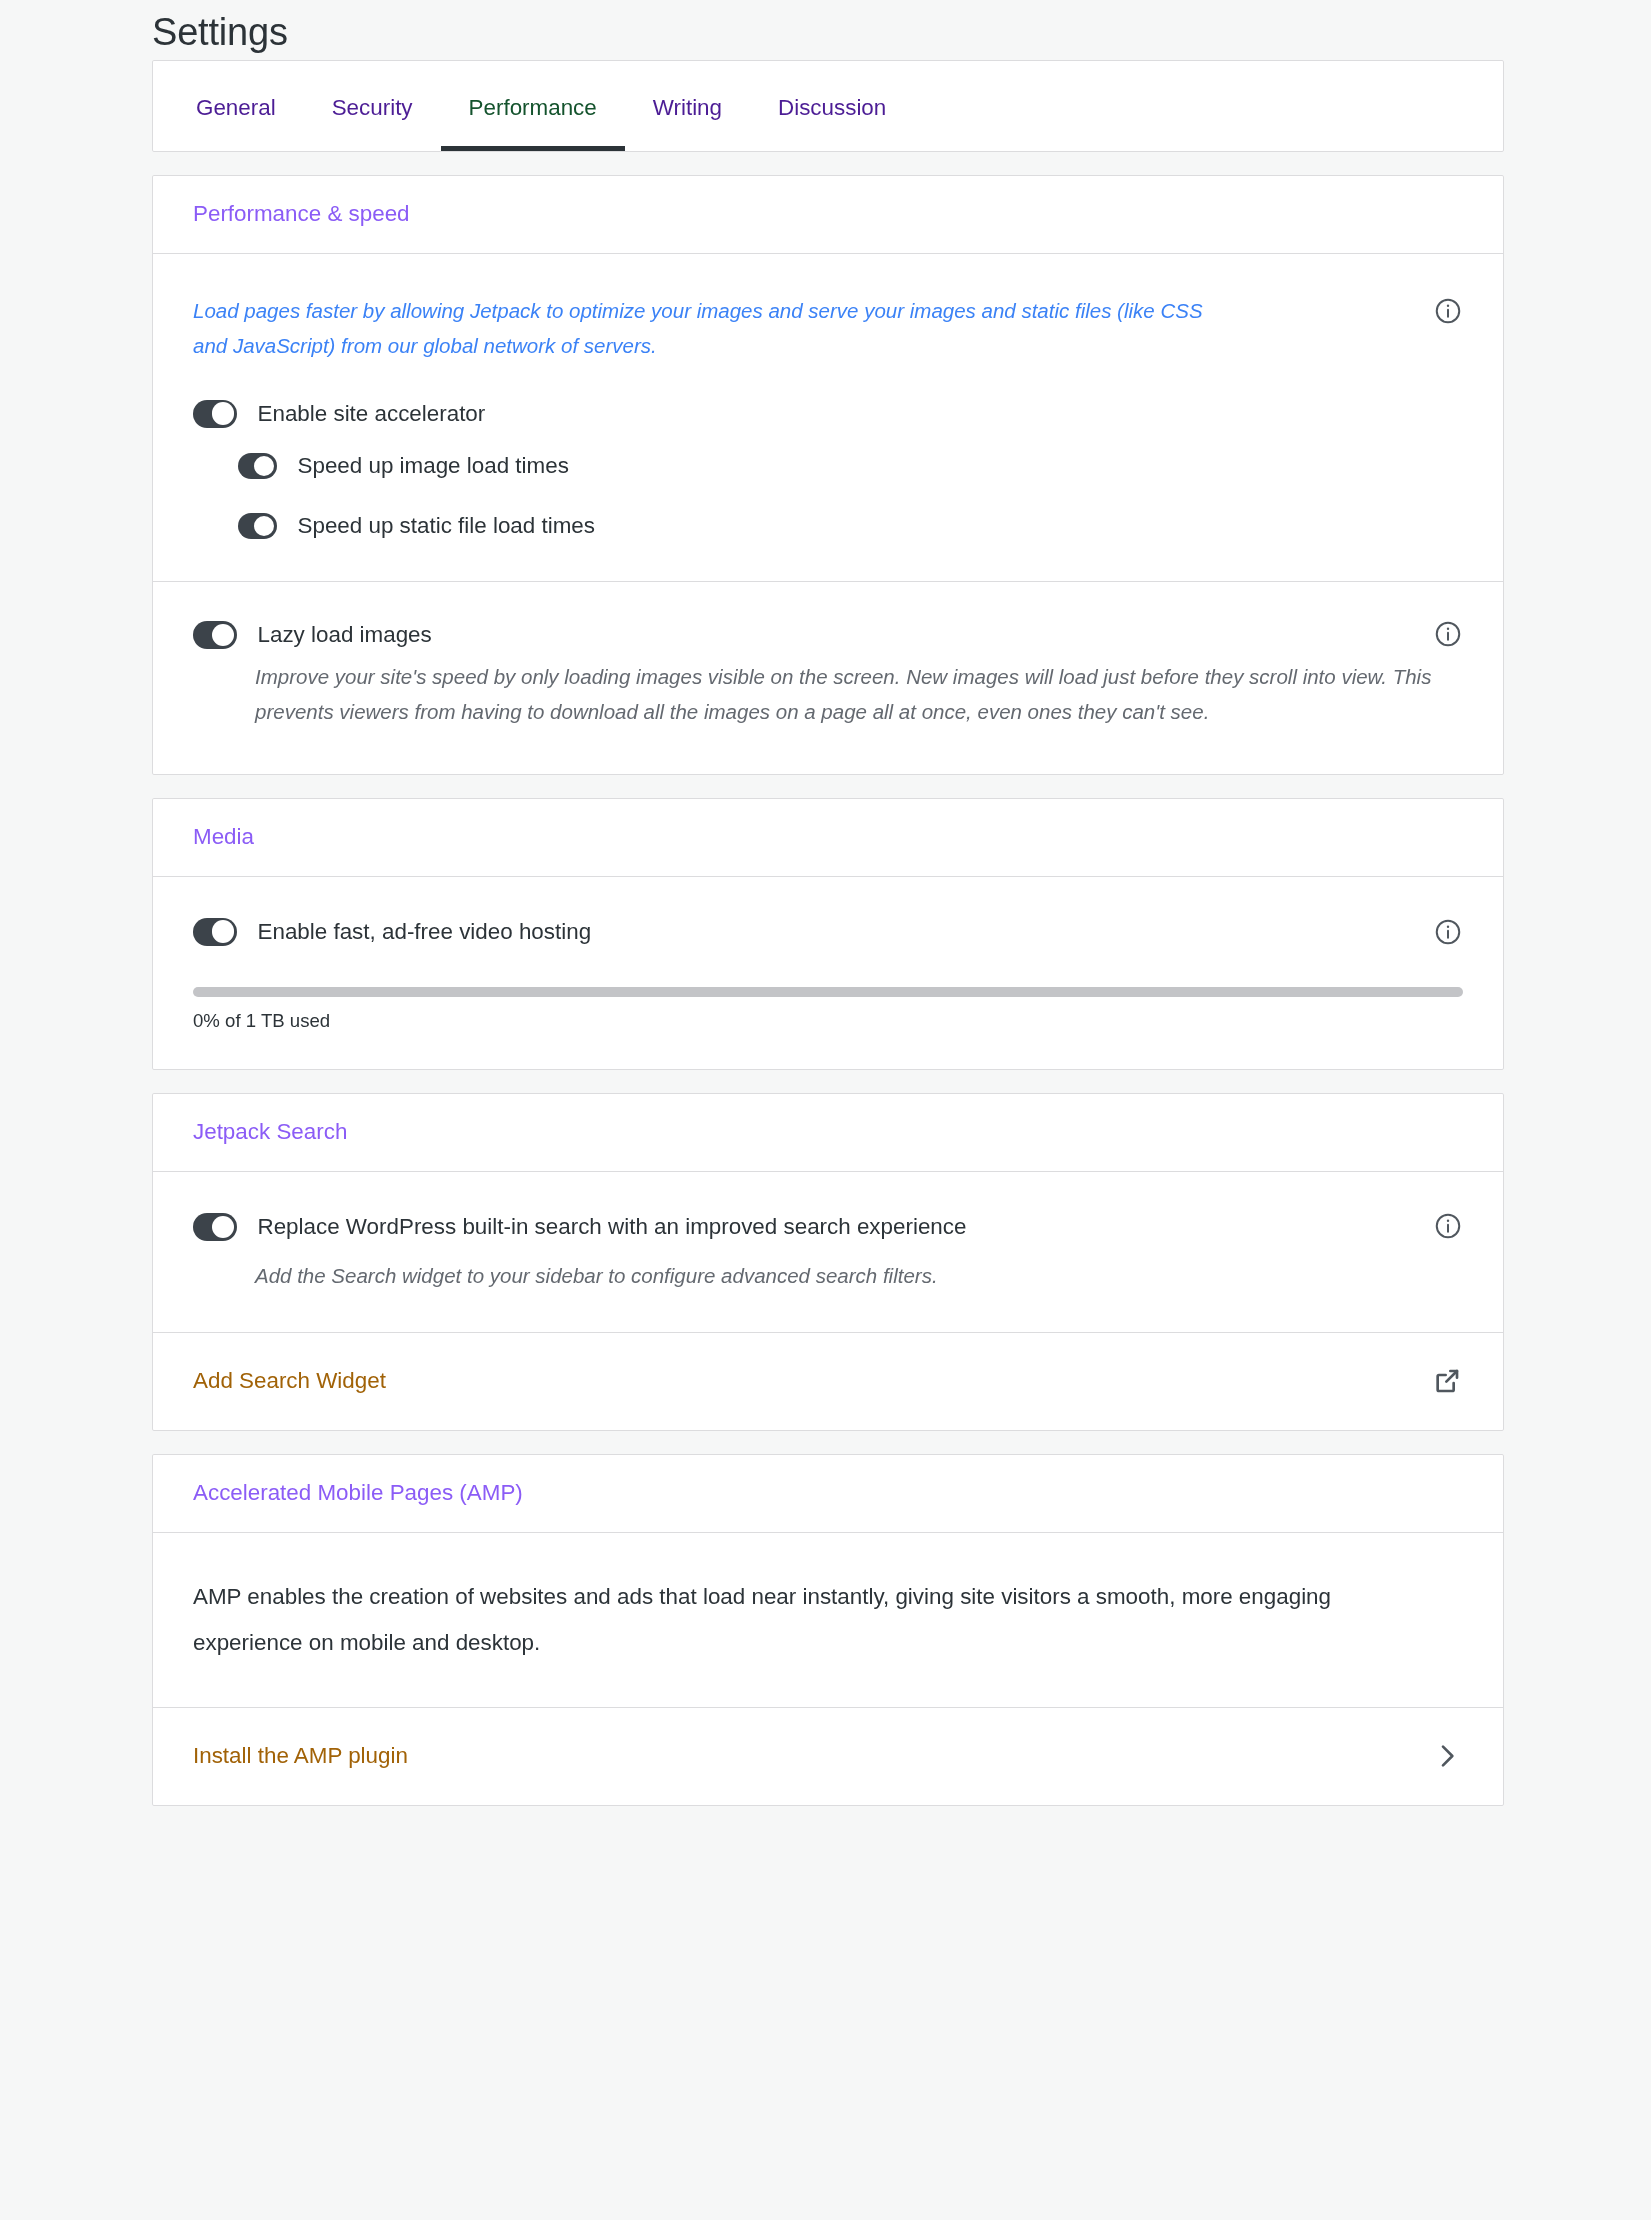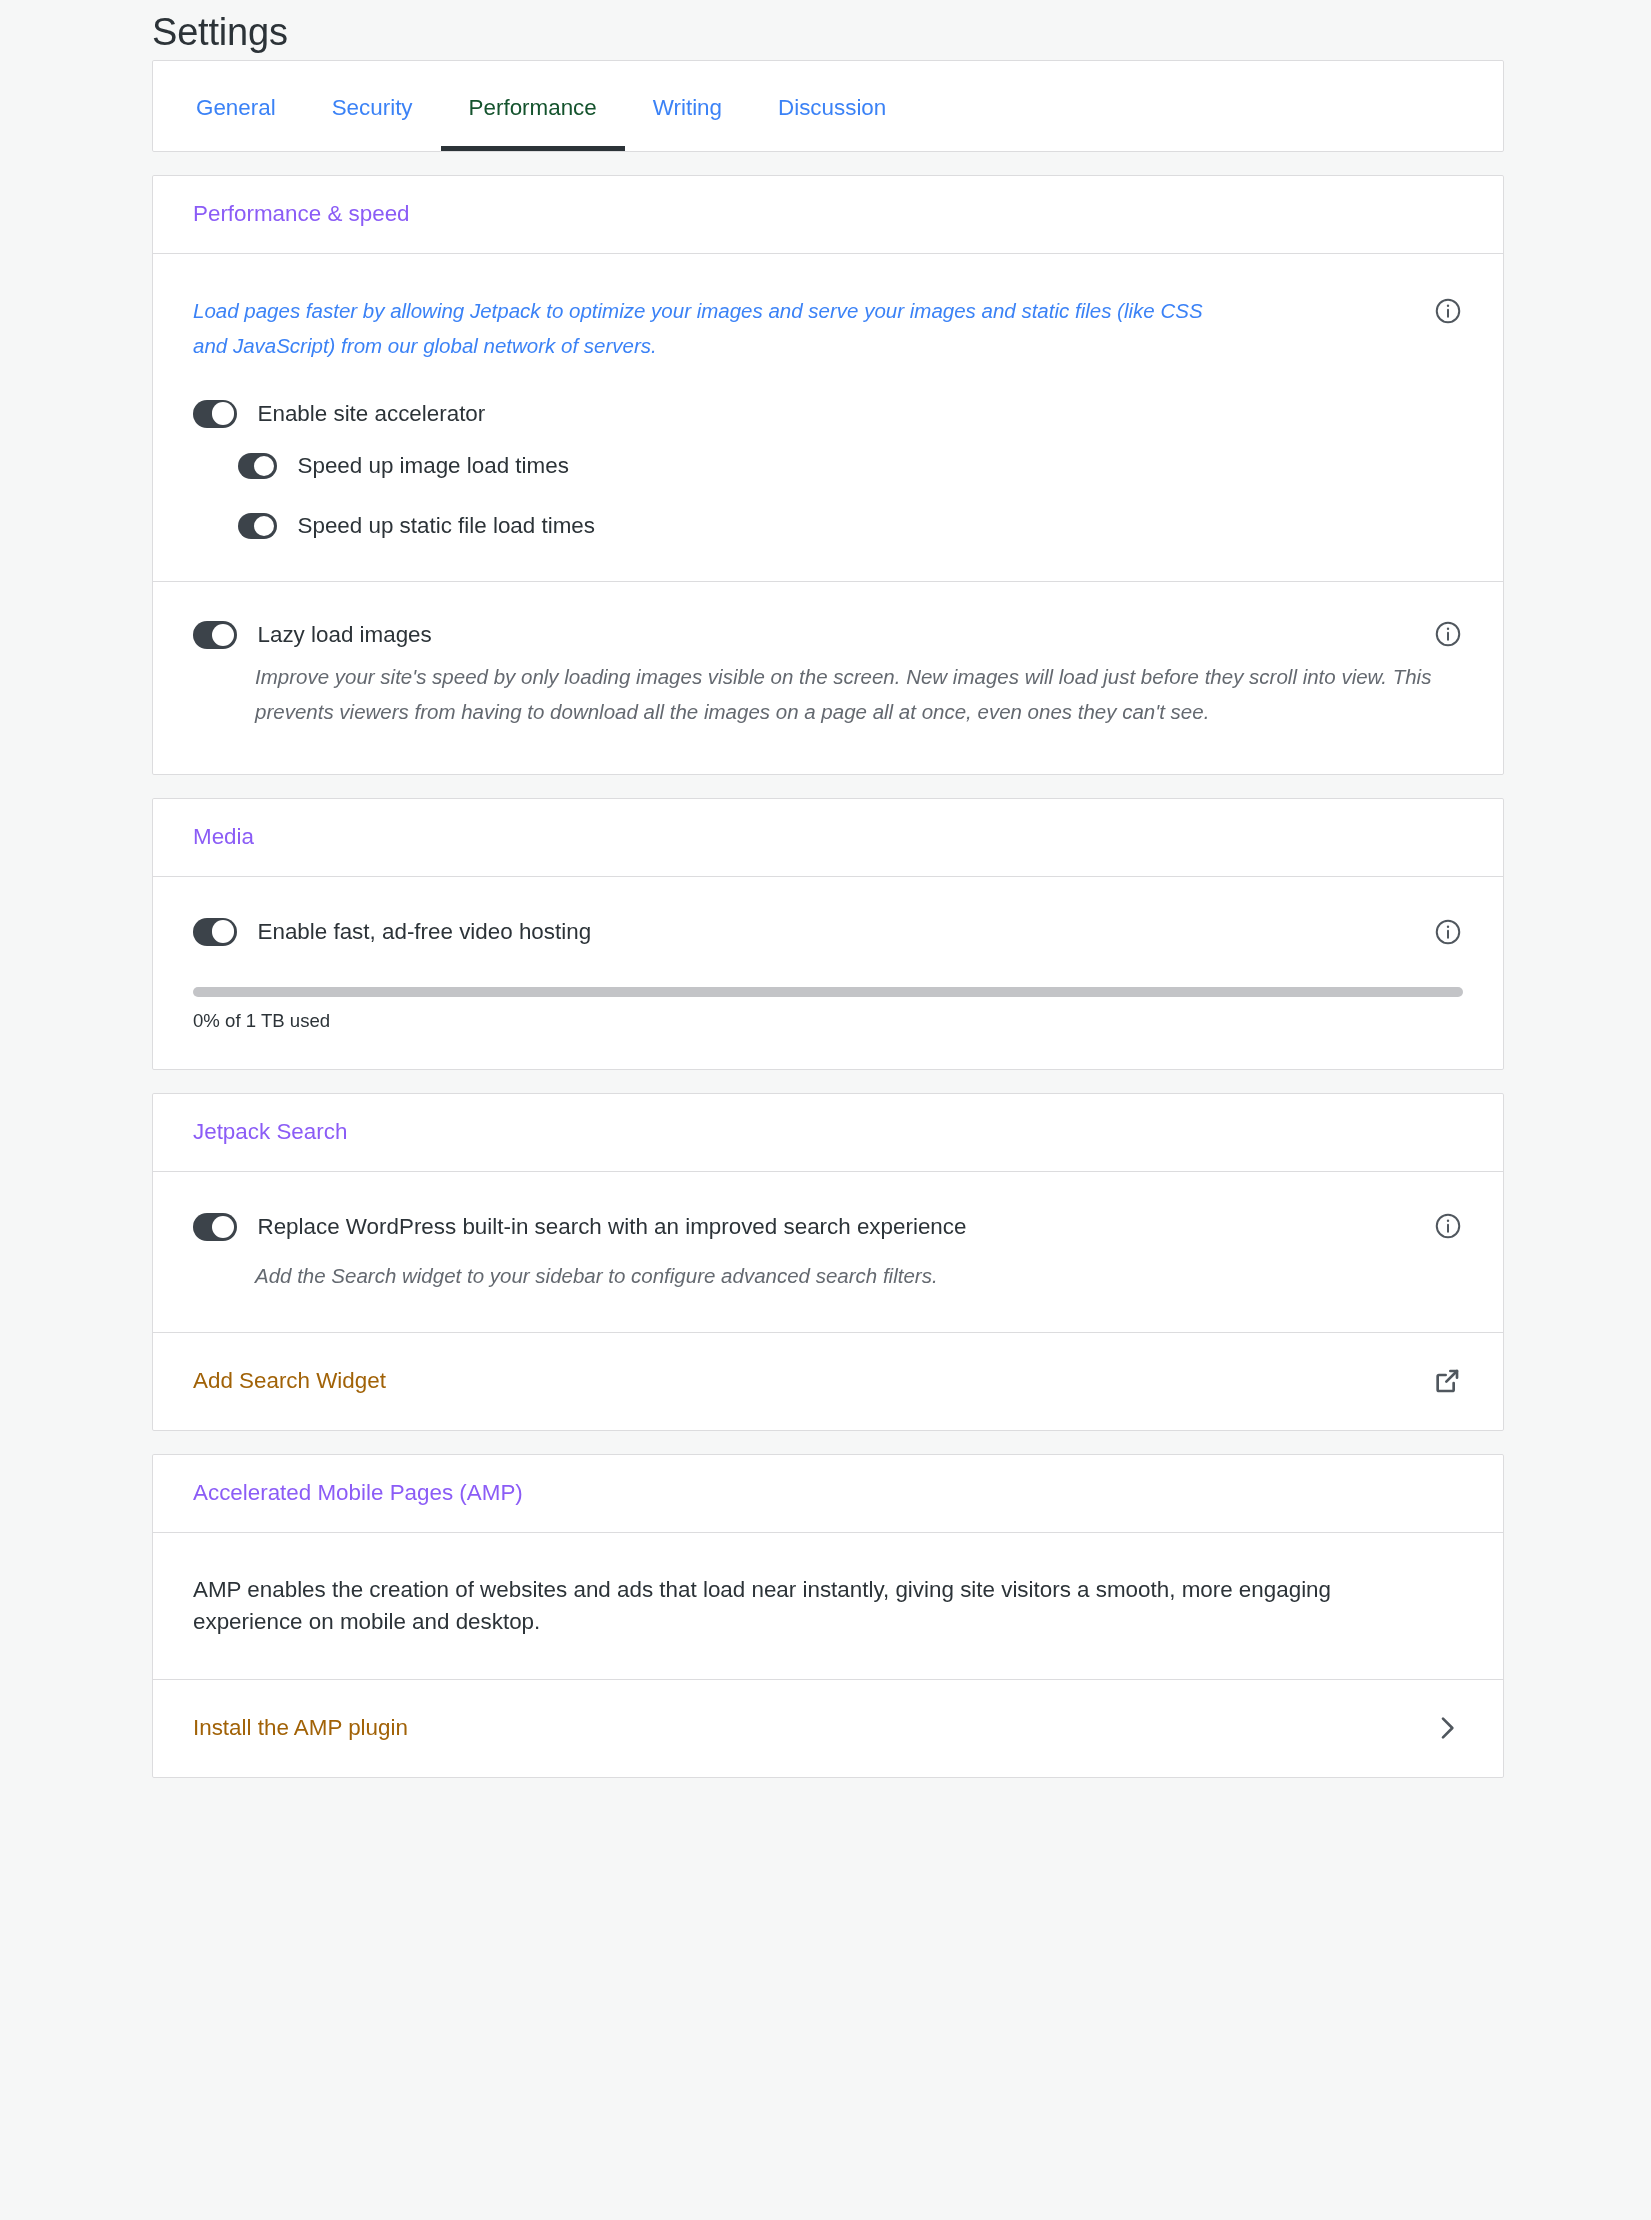--- a/index.html
+++ b/index.html
@@ -39,21 +39,21 @@
     display: flex;
     align-items: stretch;
     height: 90px;
     padding: 0 0 0 0;
   }
   .tab {
     display: flex;
     align-items: center;
     padding: 0 28px;
     font-size: 22.4px;
-    color: #3b82f6;
+    color: #4c1d95;
     position: relative;
     cursor: pointer;
     white-space: nowrap;
     margin-top: 5.6px;
   }
   .tab:first-child { margin-left: 15px; }
   .tab.active { color: #14532d; }
   .tab.active::after {
     content: "";
     position: absolute;
@@ -172,21 +172,21 @@
   }
   .link-text {
     font-size: 22.4px;
     color: #a16207;
   }
   .row-icon { width: 32px; height: 32px; }
   .row-icon svg { display: block; }
 
   .plain-text {
     font-size: 22.4px;
-    line-height: 32px;
+    line-height: 46px;
     color: #2c3338;
     padding: 41px 0 41px 0;
     max-width: 1212px;
   }
 </style>
 </head>
 <body>
 
 <div class="page">
 

